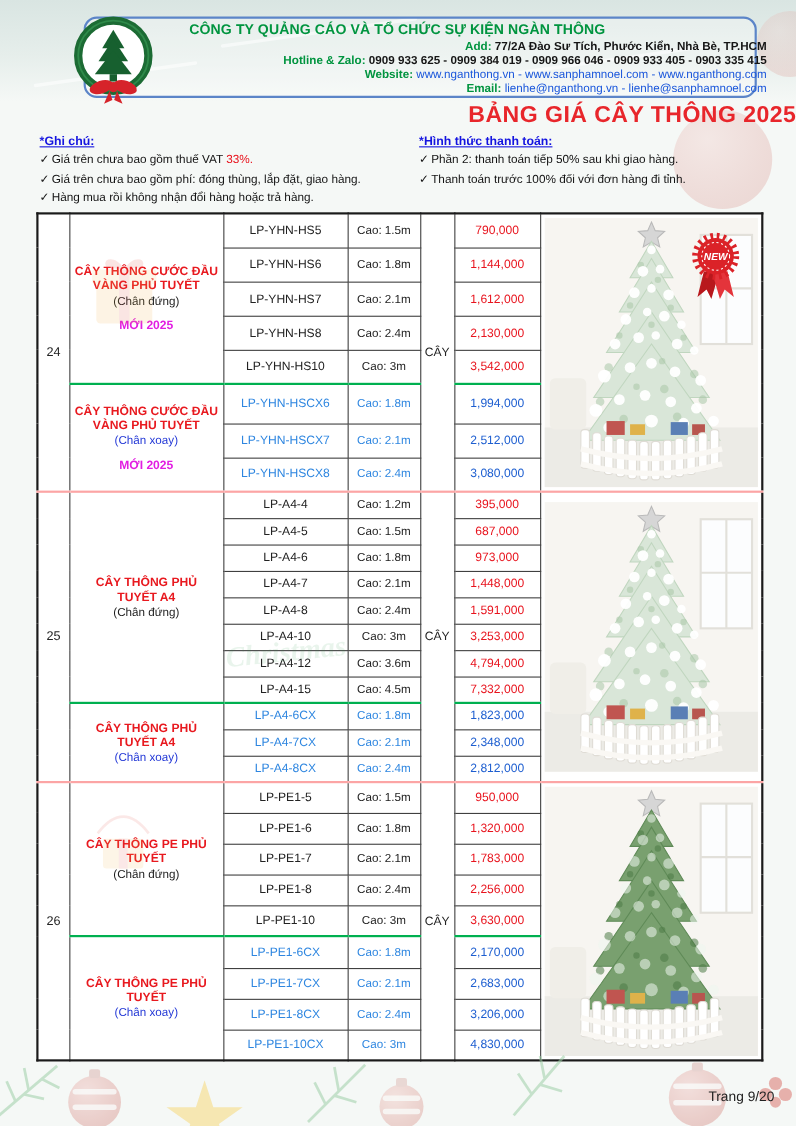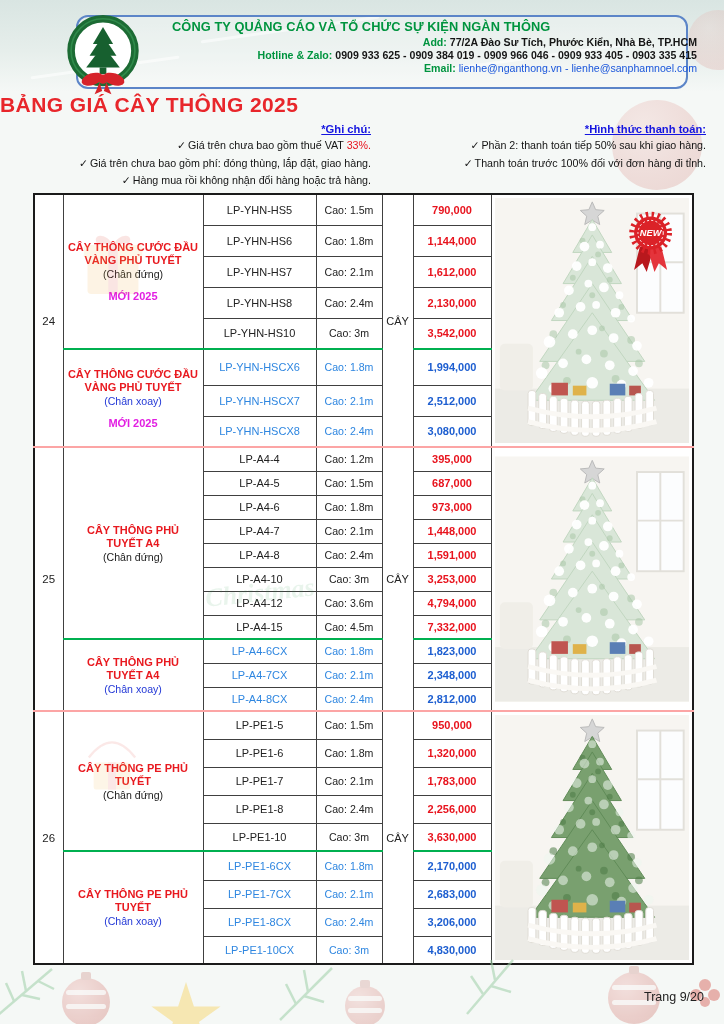--- a/index.html
+++ b/index.html
@@ -27,43 +27,43 @@
   .header-box{position:absolute;left:76px;top:15px;width:612px;height:74px;
     border:2px solid #5c85c8;border-radius:12px;background:rgba(255,255,255,.30);box-sizing:border-box;}
   .logo{position:absolute;left:61px;top:12px;width:84px;height:86px;}
   .header-text{position:absolute;left:172px;top:19px;width:525px;}
   .company{font-size:12.8px;font-weight:bold;color:#00943f;margin-bottom:2px;letter-spacing:.1px;}
   .hline{font-size:10.6px;line-height:13.1px;color:#111;white-space:nowrap;text-align:right;}
   .hlabel{color:#00943f;font-weight:bold;}
   .hval-bold{font-weight:bold;color:#151515;}
   .hval-link{color:#1a56db;}
   
-  .page-title{position:absolute;left:0;top:93px;width:724px;text-align:left;
+  .page-title{position:absolute;left:0;top:93px;width:724px;text-align:right;
     font-size:21px;font-weight:bold;color:#e8262b;letter-spacing:.4px;}
-  .notes,.payment{position:absolute;top:123px;font-size:10.7px;color:#141414;text-align:right;}
+  .notes,.payment{position:absolute;top:123px;font-size:10.7px;color:#141414;}
   .notes{left:36px;width:335px;}
   .payment{left:381px;width:325px;}
   .section-heading{color:#1414e0;font-weight:bold;text-decoration:underline;font-size:11.2px;margin-bottom:4px;}
   .note-line{margin-bottom:5px;line-height:12.5px;}
   .check{margin-right:2px;}
   .red{color:#e8131d;}
   
   table.price-table{position:absolute;left:33px;top:193px;width:659px;height:772px;
     border-collapse:collapse;table-layout:fixed;background:#fff;border:2px solid #1a1a1a;}
   .price-table td{border:1px solid #404040;padding:0 2px;text-align:center;vertical-align:middle;overflow:hidden;}
   tr.grp0{height:31px;} tr.grp1{height:24px;} tr.grp2{height:28px;}
   td.num{font-size:11.5px;color:#222;}
   td.name-cell{padding:2px 4px;}
   .pname{color:#e8191f;font-weight:bold;font-size:11px;line-height:13px;}
   .variant{font-size:10.6px;color:#1b1b1b;margin-top:1px;}
   .variant.vcx{color:#2338d6;}
   .tag{color:#e21ee2;font-weight:bold;font-size:11px;margin-top:10px;}
   td.code{font-size:11px;color:#222;}
   td.hgt{font-size:10.6px;color:#222;}
-  td.price{font-size:11px;font-weight:bold;color:#e8131d;}
+  td.price{font-size:11px;font-weight:normal;color:#e8131d;}
   td.unit{font-size:11px;color:#222;}
   tr.cx td.code, tr.cx td.hgt{color:#2e86e0;}
   tr.cx td.price{color:#1d5ed0;}
   tr.sep td{border-top:2px solid #00b050;}
   tr.gsep td{border-top:2px solid #fca5a5;}
   td.img-cell{padding:3px;background:#fff;}
   td.img-cell svg{display:block;width:100%;height:100%;}
   
   .tree-flocked .layer{fill:#d9e6d8;stroke:#c0d6bf;stroke-width:1;}
   .tree-green  .layer{fill:#79a06f;stroke:#5f8a57;stroke-width:1;}
@@ -105,20 +105,24 @@
 </div>
 <div class="header-text">
   <div class="company">CÔNG TY QUẢNG CÁO VÀ TỔ CHỨC SỰ KIỆN NGÀN THÔNG</div>
   <div class="hline">
     <span class="hlabel">Add:</span>
     <span class="hval-bold">77/2A Đào Sư Tích, Phước Kiển, Nhà Bè, TP.HCM</span>
   </div>
   <div class="hline">
     <span class="hlabel">Hotline &amp; Zalo:</span>
     <span class="hval-bold">0909 933 625 - 0909 384 019 - 0909 966 046 - 0909 933 405 - 0903 335 415</span>
+  </div>
+  <div class="hline">
+    <span class="hlabel">Website:</span>
+    <span class="hval-link">www.nganthong.vn - www.sanphamnoel.com - www.nganthong.com</span>
   </div>
   <div class="hline">
     <span class="hlabel">Email:</span>
     <span class="hval-link">lienhe@nganthong.vn - lienhe@sanphamnoel.com</span>
   </div>
 </div>
 
 <div class="page-title">BẢNG GIÁ CÂY THÔNG 2025</div>
 
 <div class="notes">

